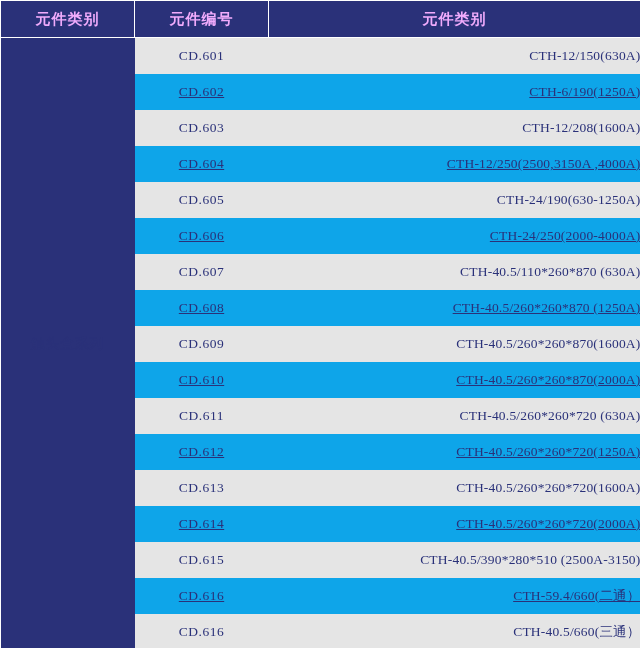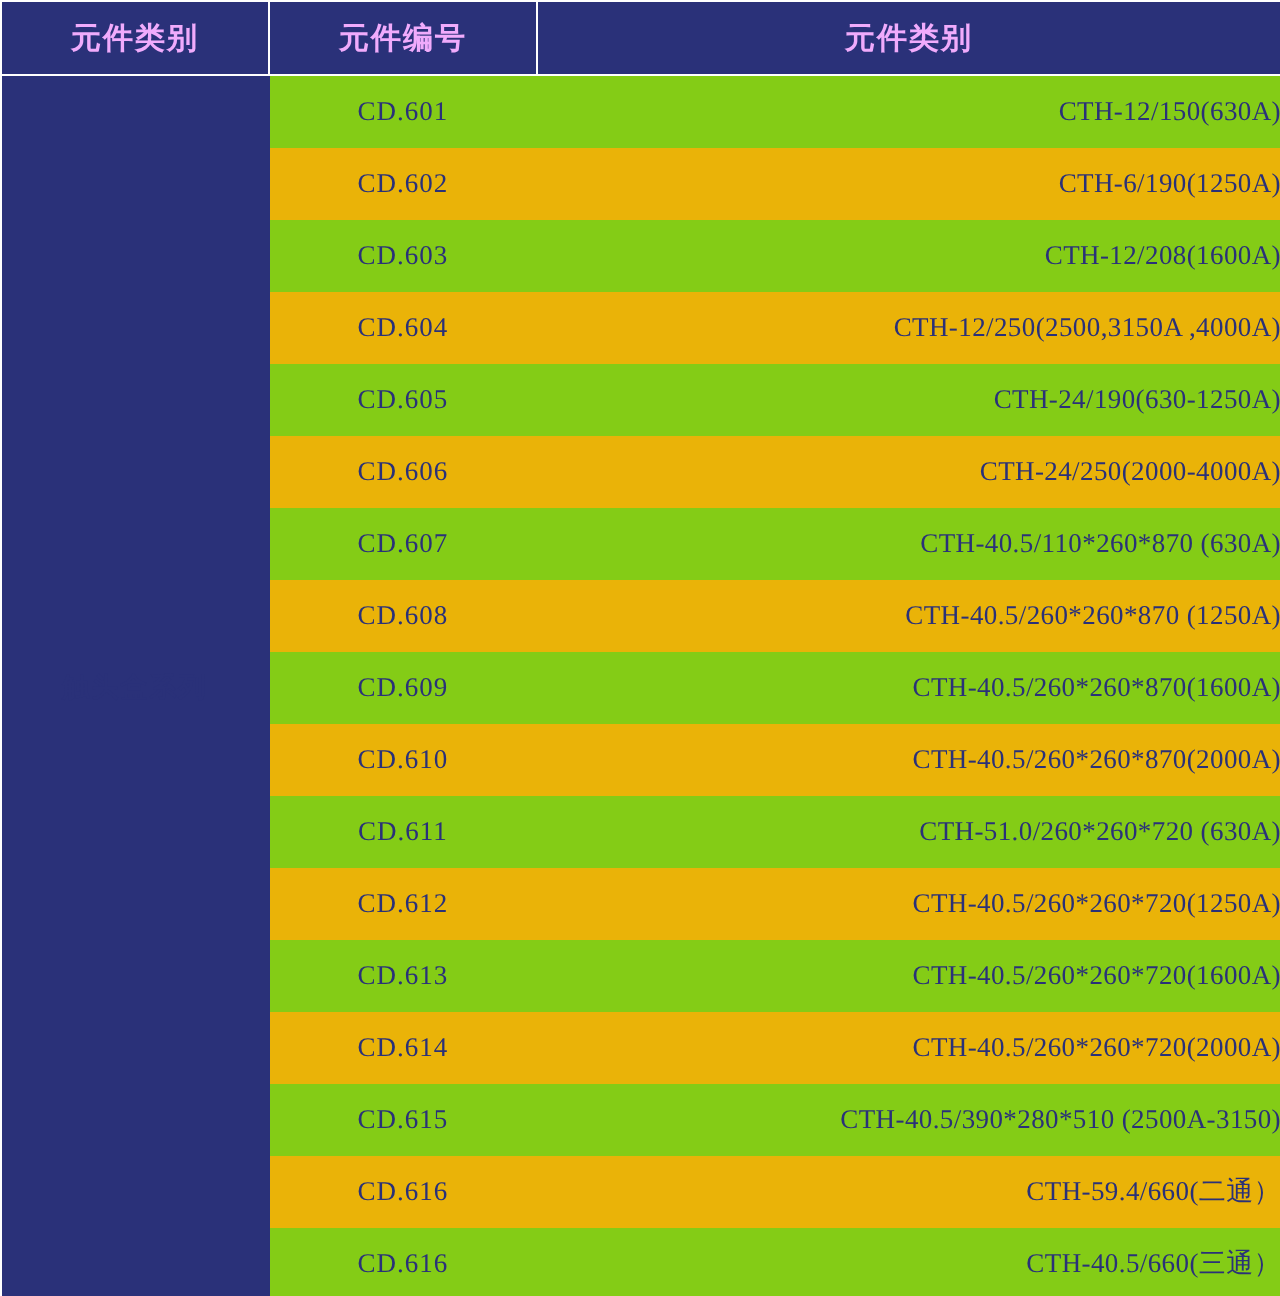--- a/index.html
+++ b/index.html
@@ -70,25 +70,26 @@
   td.model-cell {
     text-align: right;
     padding-left: 14px;
     font-family: "Liberation Serif", serif;
     font-size: 14px;
     letter-spacing: 0.2px;
     border-bottom: 2px solid #ffffff;
   }
   tr.row-odd td.code-cell,
   tr.row-odd td.model-cell {
-    background: #84cc16;
+    background: #e5e5e5;
   }
   tr.row-even td.code-cell,
   tr.row-even td.model-cell {
-    background: #eab308;
+    background: #0ea5e9;
+    text-decoration: underline;
   }
 </style>
 </head>
 <body>
 
 <div class="table-wrap">
   <table class="spec-table">
     <colgroup>
       <col class="col-cat">
       <col class="col-code">
@@ -138,21 +139,21 @@
         <tr class="row-odd">
           <td class="code-cell">CD.609</td>
           <td class="model-cell">CTH-40.5/260*260*870(1600A)</td>
         </tr>
         <tr class="row-even">
           <td class="code-cell">CD.610</td>
           <td class="model-cell">CTH-40.5/260*260*870(2000A)</td>
         </tr>
         <tr class="row-odd">
           <td class="code-cell">CD.611</td>
-          <td class="model-cell">CTH-51.0/260*260*720 (630A)</td>
+          <td class="model-cell">CTH-40.5/260*260*720 (630A)</td>
         </tr>
         <tr class="row-even">
           <td class="code-cell">CD.612</td>
           <td class="model-cell">CTH-40.5/260*260*720(1250A)</td>
         </tr>
         <tr class="row-odd">
           <td class="code-cell">CD.613</td>
           <td class="model-cell">CTH-40.5/260*260*720(1600A)</td>
         </tr>
         <tr class="row-even">

